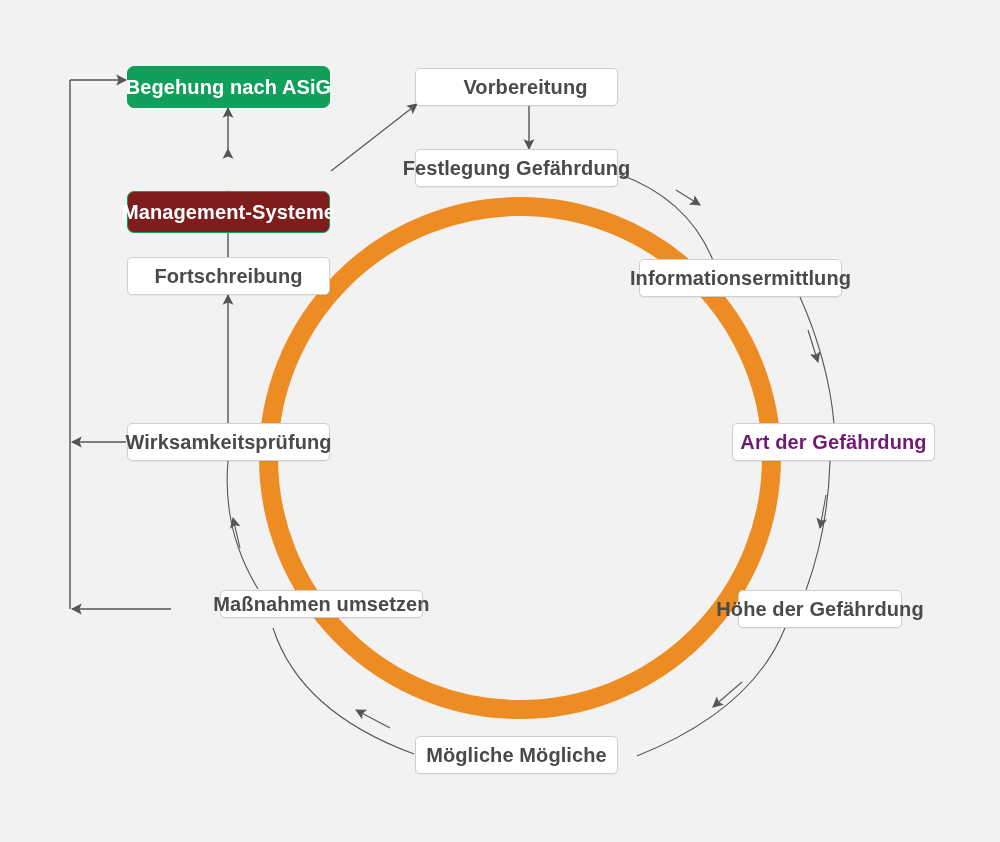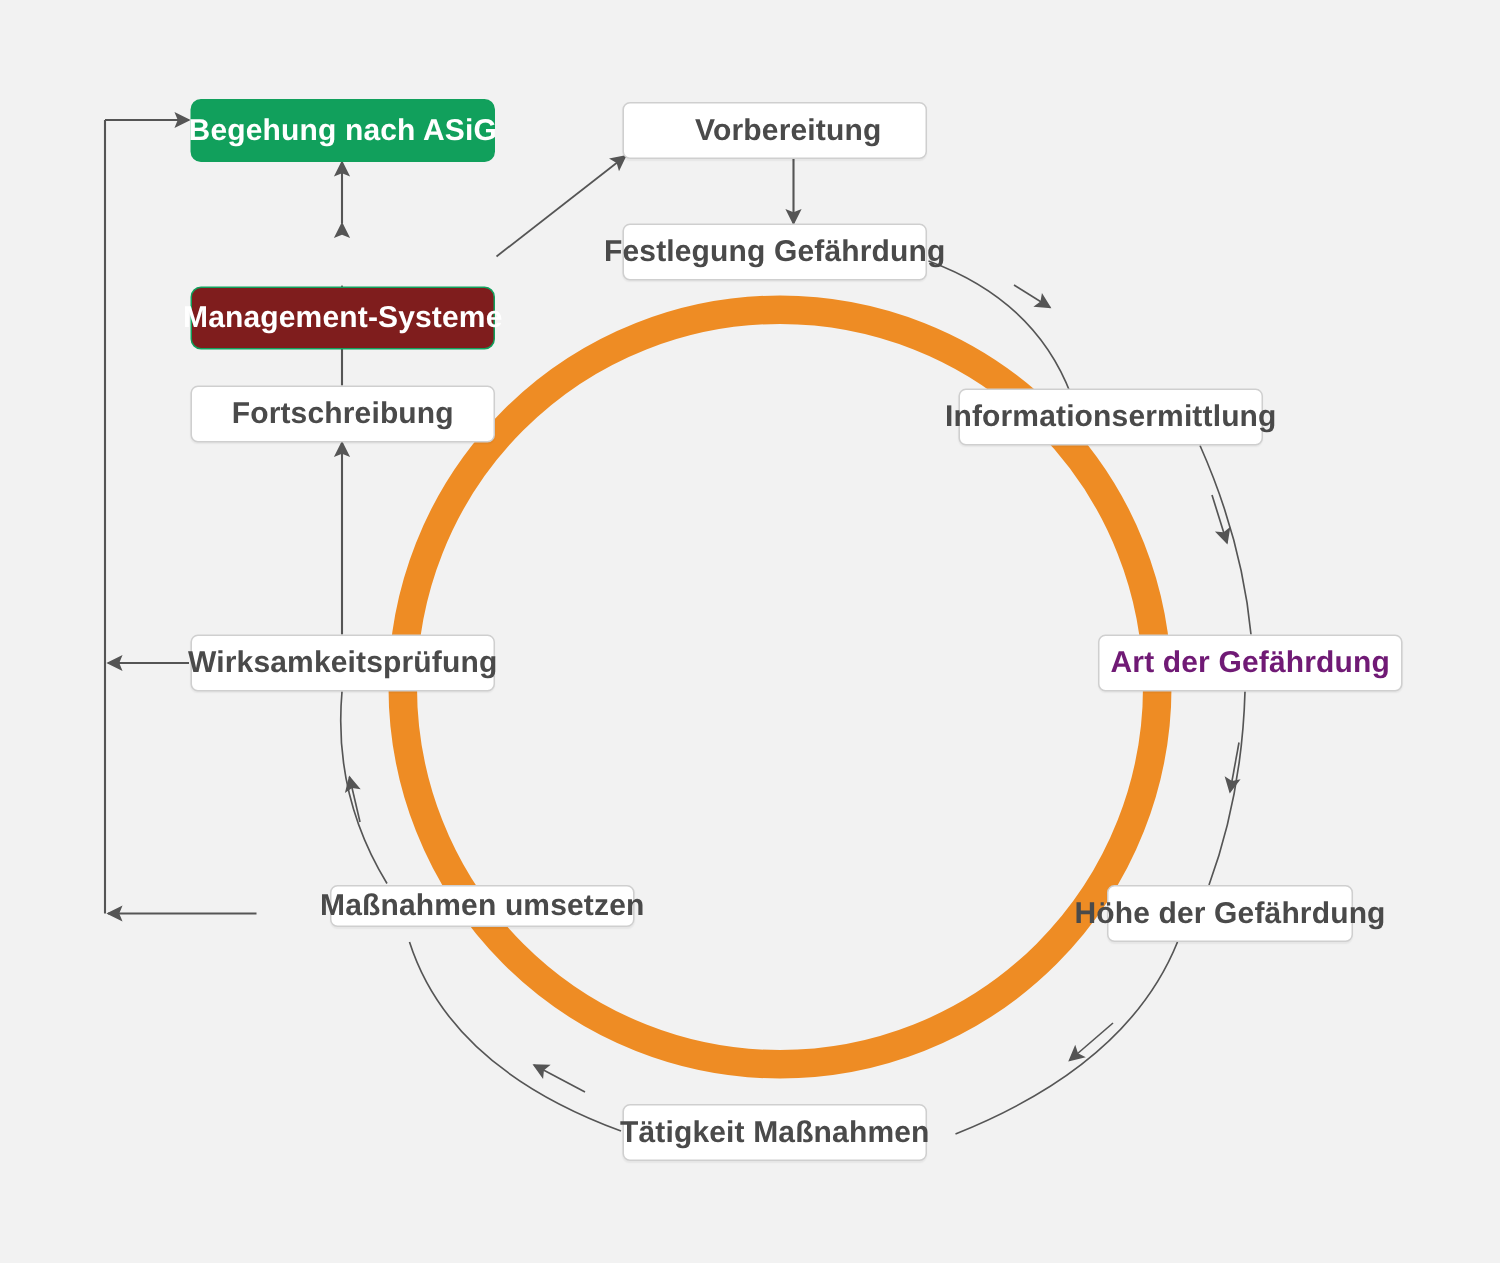--- a/index.html
+++ b/index.html
@@ -130,17 +130,17 @@
       <div class="node plain" style="left: 639px; top: 259px; width: 203px; height: 38px; color: rgb(74, 74, 74);">
         <span>Informationsermittlung</span>
       </div>
       <div class="node plain" style="left: 732px; top: 423px; width: 203px; height: 38px; color: #701a75;">
         <span>Art der Gefährdung</span>
       </div>
       <div class="node plain" style="left: 690px; top: 590px; width: 164px; height: 38px; color: rgb(74, 74, 74); margin-left: 48px;">
         <span>Höhe der Gefährdung</span>
       </div>
       <div class="node plain" style="left: 415px; top: 736px; width: 203px; height: 38px; color: rgb(74, 74, 74);">
-        <span>Tätigkeit Maßnahmen</span>
+        <span>Mögliche Mögliche</span>
       </div>
     </div>
 
 </div>
 
 </body></html>

